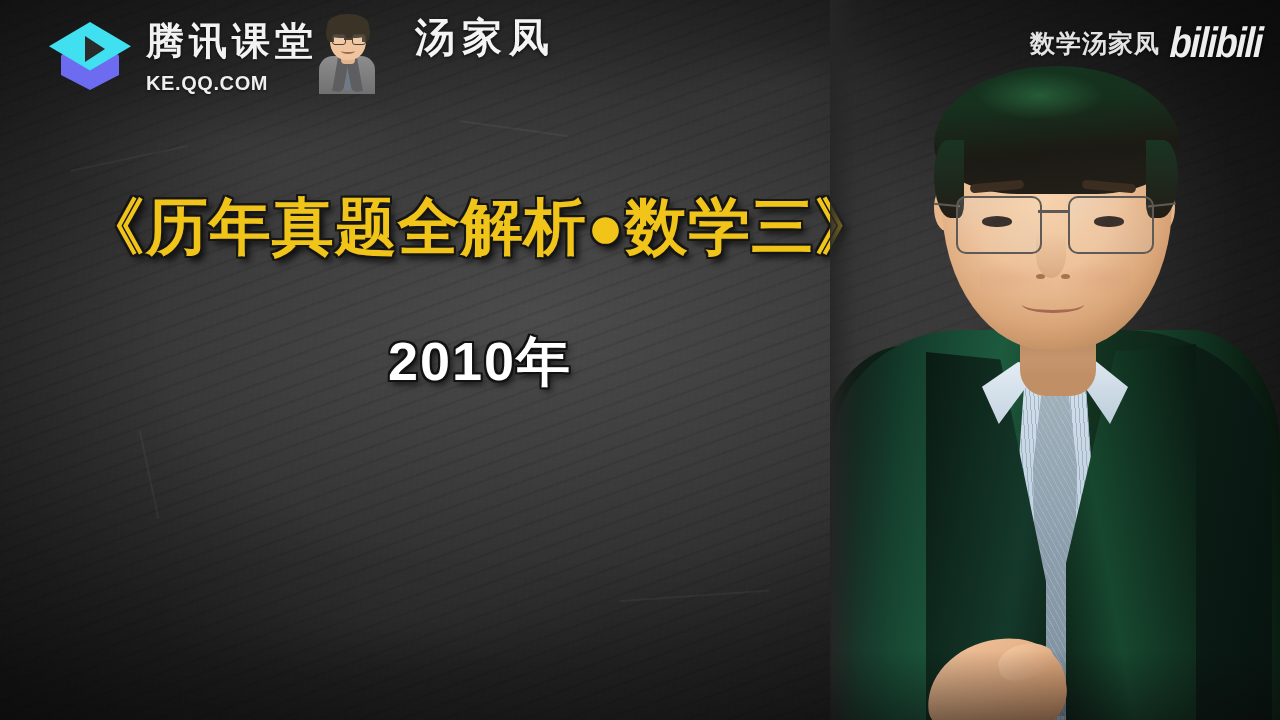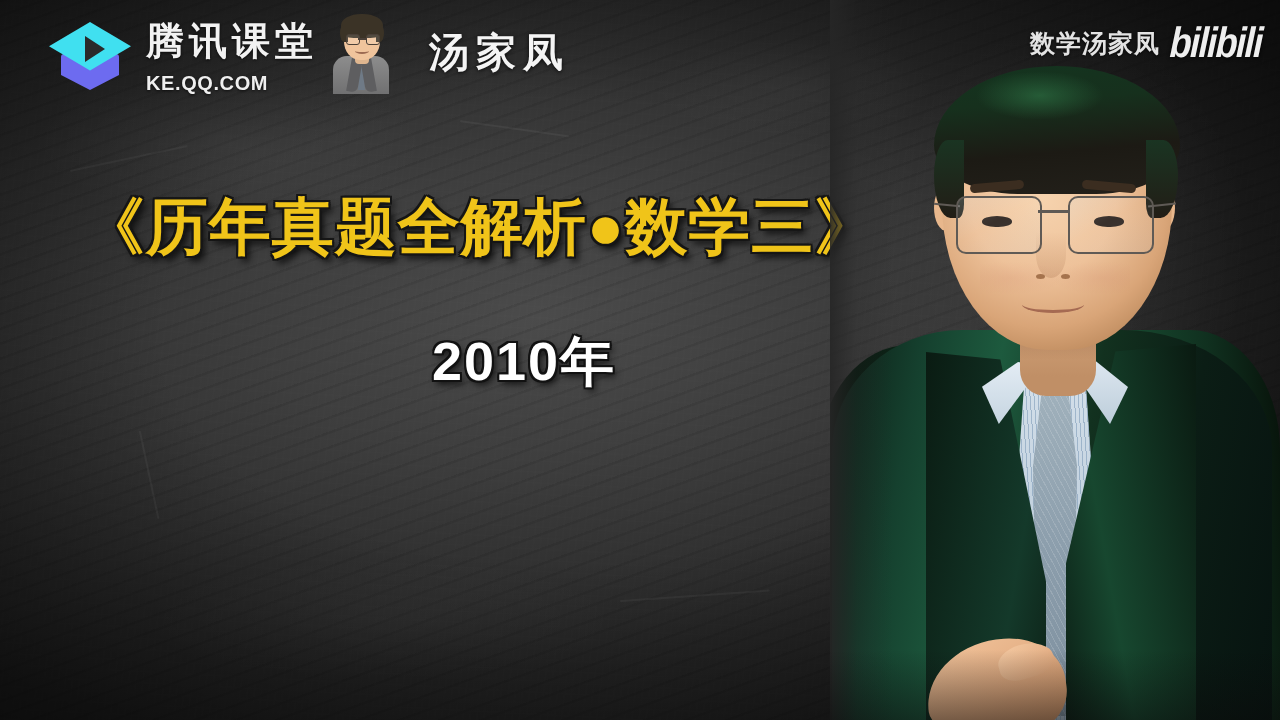--- a/index.html
+++ b/index.html
@@ -105,23 +105,22 @@
     font-size: 20px;
     font-weight: 700;
     color: #efefef;
     letter-spacing: .6px;
     text-shadow: 0 1px 3px rgba(0,0,0,.7);
   }
 
   
   .teacher-block {
     position: absolute;
-    left: 325px; top: 10px;
+    left: 311px; top: 10px;
     display: flex;
-    align-items: center;
   }
   .avatar {
     position: relative;
     width: 72px; height: 84px;
     flex: 0 0 auto;
     overflow: hidden;
   }
   .av-body {
     position:absolute; left: 8px; top: 46px;
     width: 56px; height: 40px;
@@ -241,21 +240,20 @@
     text-align: center;
     font-size: 54px;
     font-weight: 700;
     color: #ffffff;
     letter-spacing: 2px;
     line-height: 1;
     text-shadow:
       2px 0 0 #121212, -2px 0 0 #121212, 0 2px 0 #121212, 0 -2px 0 #121212,
       2px 2px 0 #121212, -2px 2px 0 #121212, 2px -2px 0 #121212, -2px -2px 0 #121212,
       3px 4px 7px rgba(0,0,0,.8);
-    padding-left: 44px;
   }
   .course-presenter {
     position: absolute;
     left: 0; top: 478px;
     width: 960px;
     text-align: center;
     font-size: 42px;
     font-weight: 700;
     color: #f7f7f7;
     letter-spacing: 3px;

